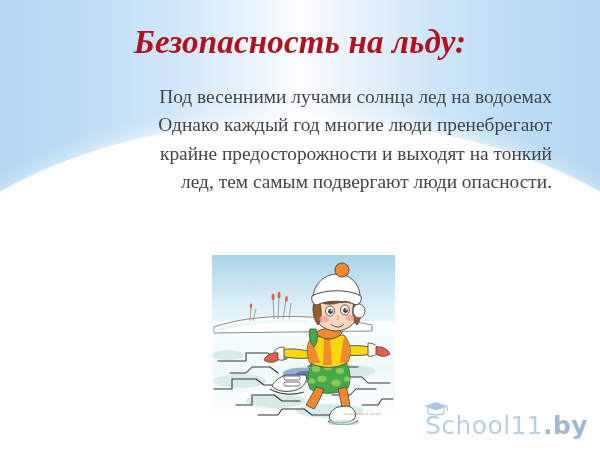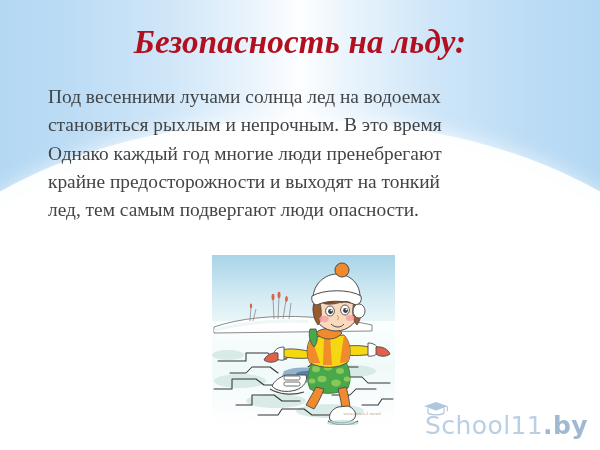--- a/index.html
+++ b/index.html
@@ -61,21 +61,21 @@
     font-size: 33px;
     letter-spacing: 0.2px;
     color: #b20f1f;
     white-space: nowrap;
   }
   .body-text {
     position: absolute;
     left: 48px;
     width: 504px;
     top: 83px;
-    text-align: left;
+    text-align: right;
     font-size: 19.4px;
     line-height: 28.3px;
     color: #414548;
     font-family: "Liberation Serif", "DejaVu Serif", serif;
   }
   
   .illus {
     position: absolute;
     left: 212px;
     top: 255px;
@@ -125,21 +125,20 @@
 
   <div class="dome"></div>
   <div class="dome-soft"></div>
 
   <div class="content">
 
     <div class="title">Безопасность на льду:</div>
 
     <div class="body-text">
       <div>Под весенними лучами солнца лед на водоемах</div>
-      <div>становиться рыхлым и непрочным. В это время</div>
       <div>Однако каждый год многие люди пренебрегают</div>
       <div>крайне предосторожности и выходят на тонкий</div>
       <div>лед, тем самым подвергают люди опасности.</div>
     </div>
 
     <div class="illus">
       <svg viewBox="0 0 183 170" width="183" height="170">
         <defs>
           <linearGradient id="skyG" x1="0" y1="0" x2="0" y2="1">
             <stop offset="0%" stop-color="#a8d4e8"></stop>

